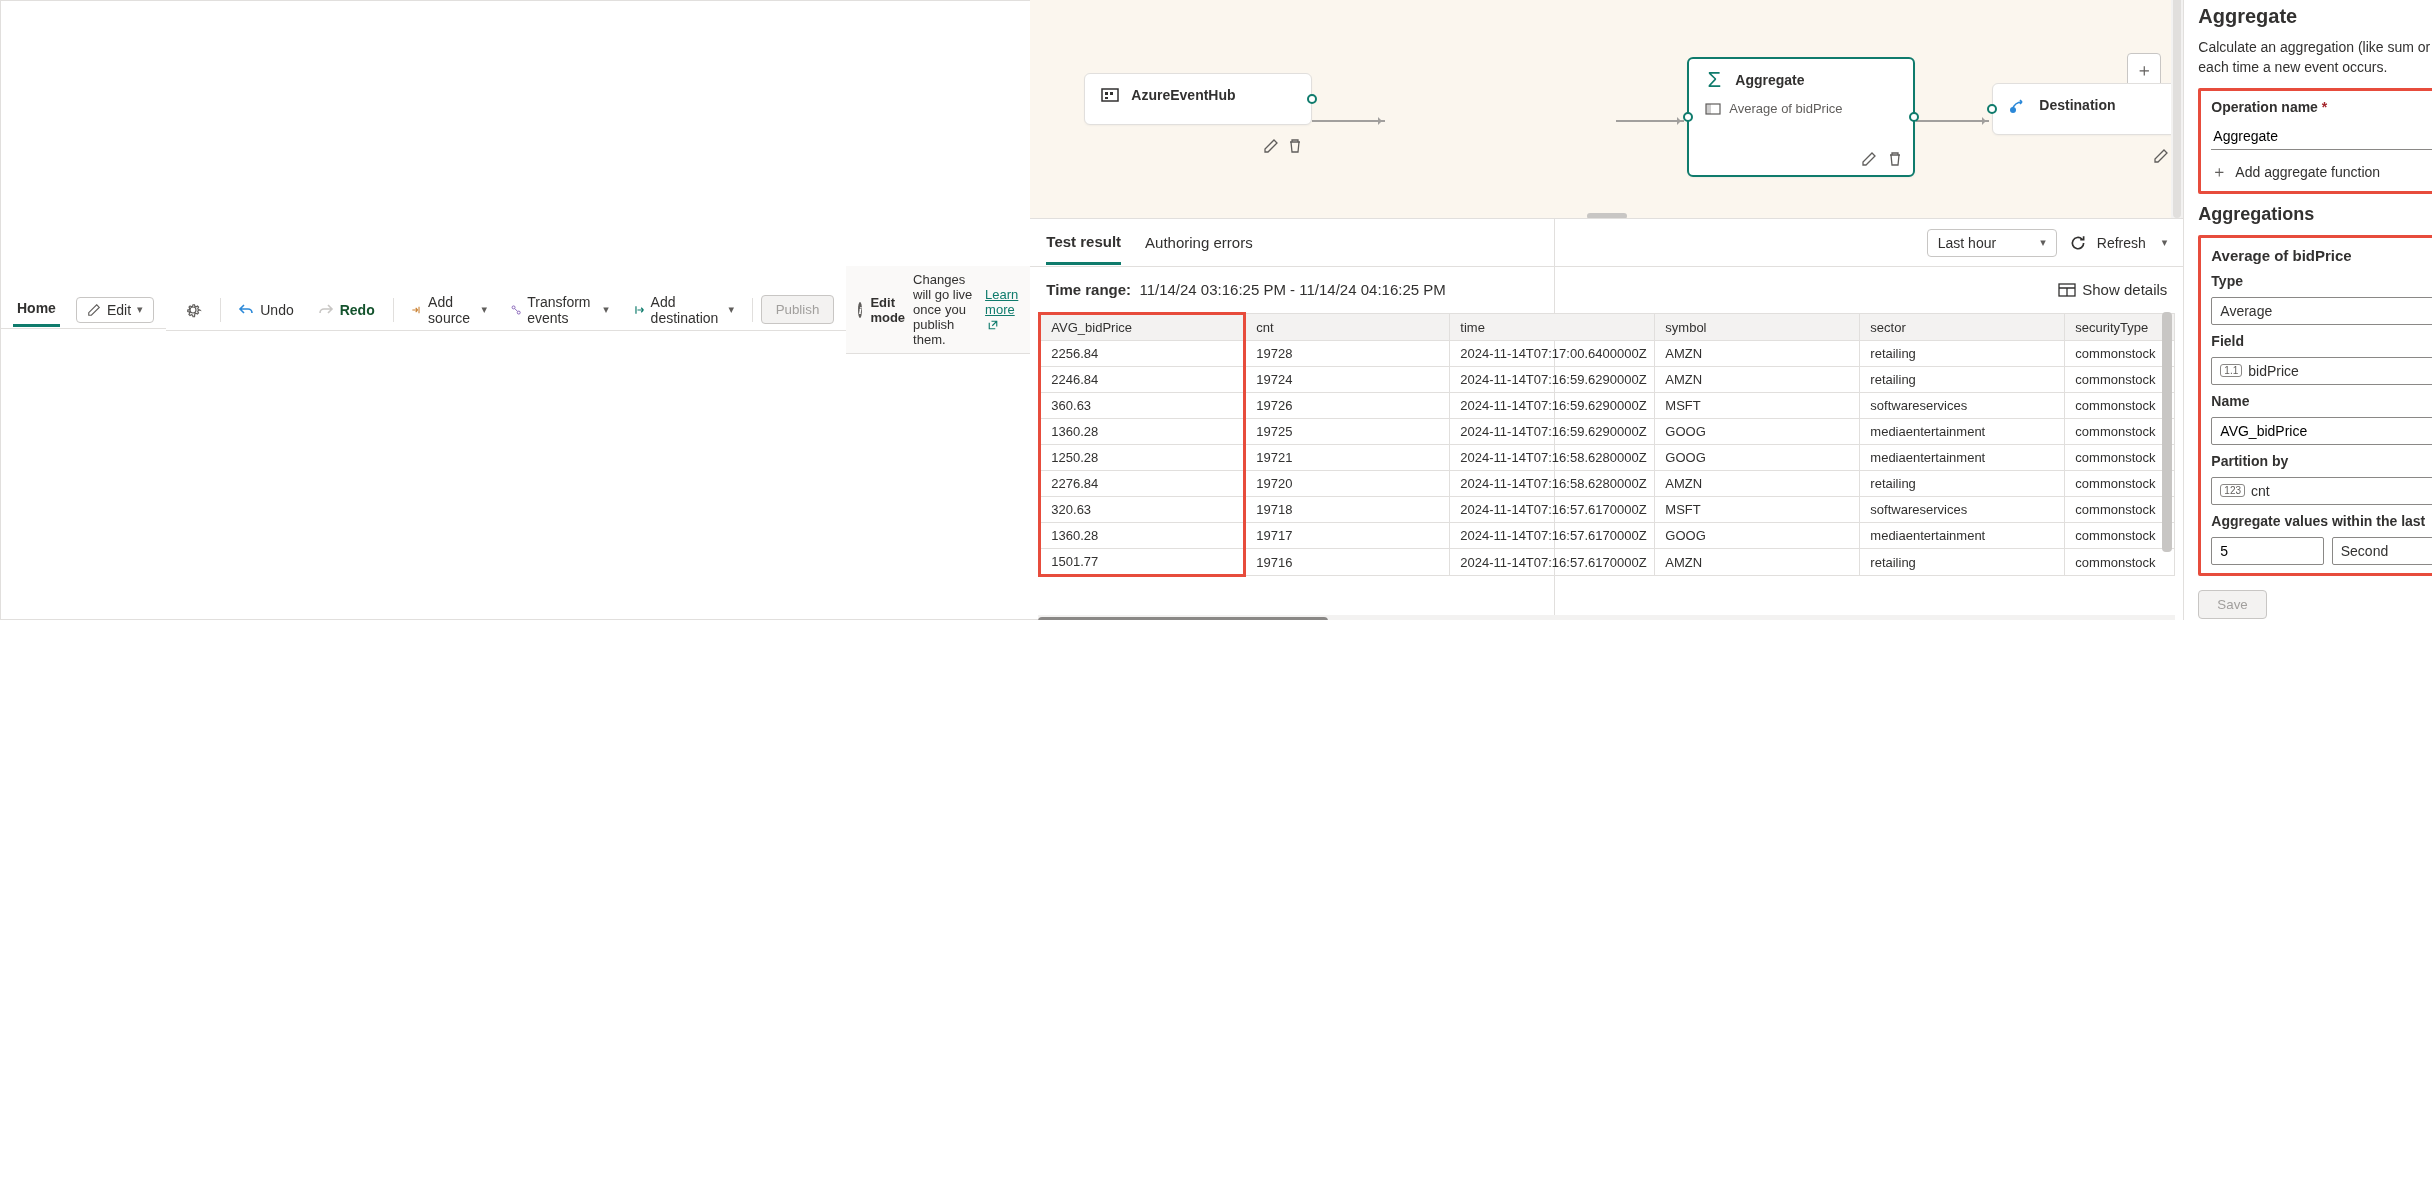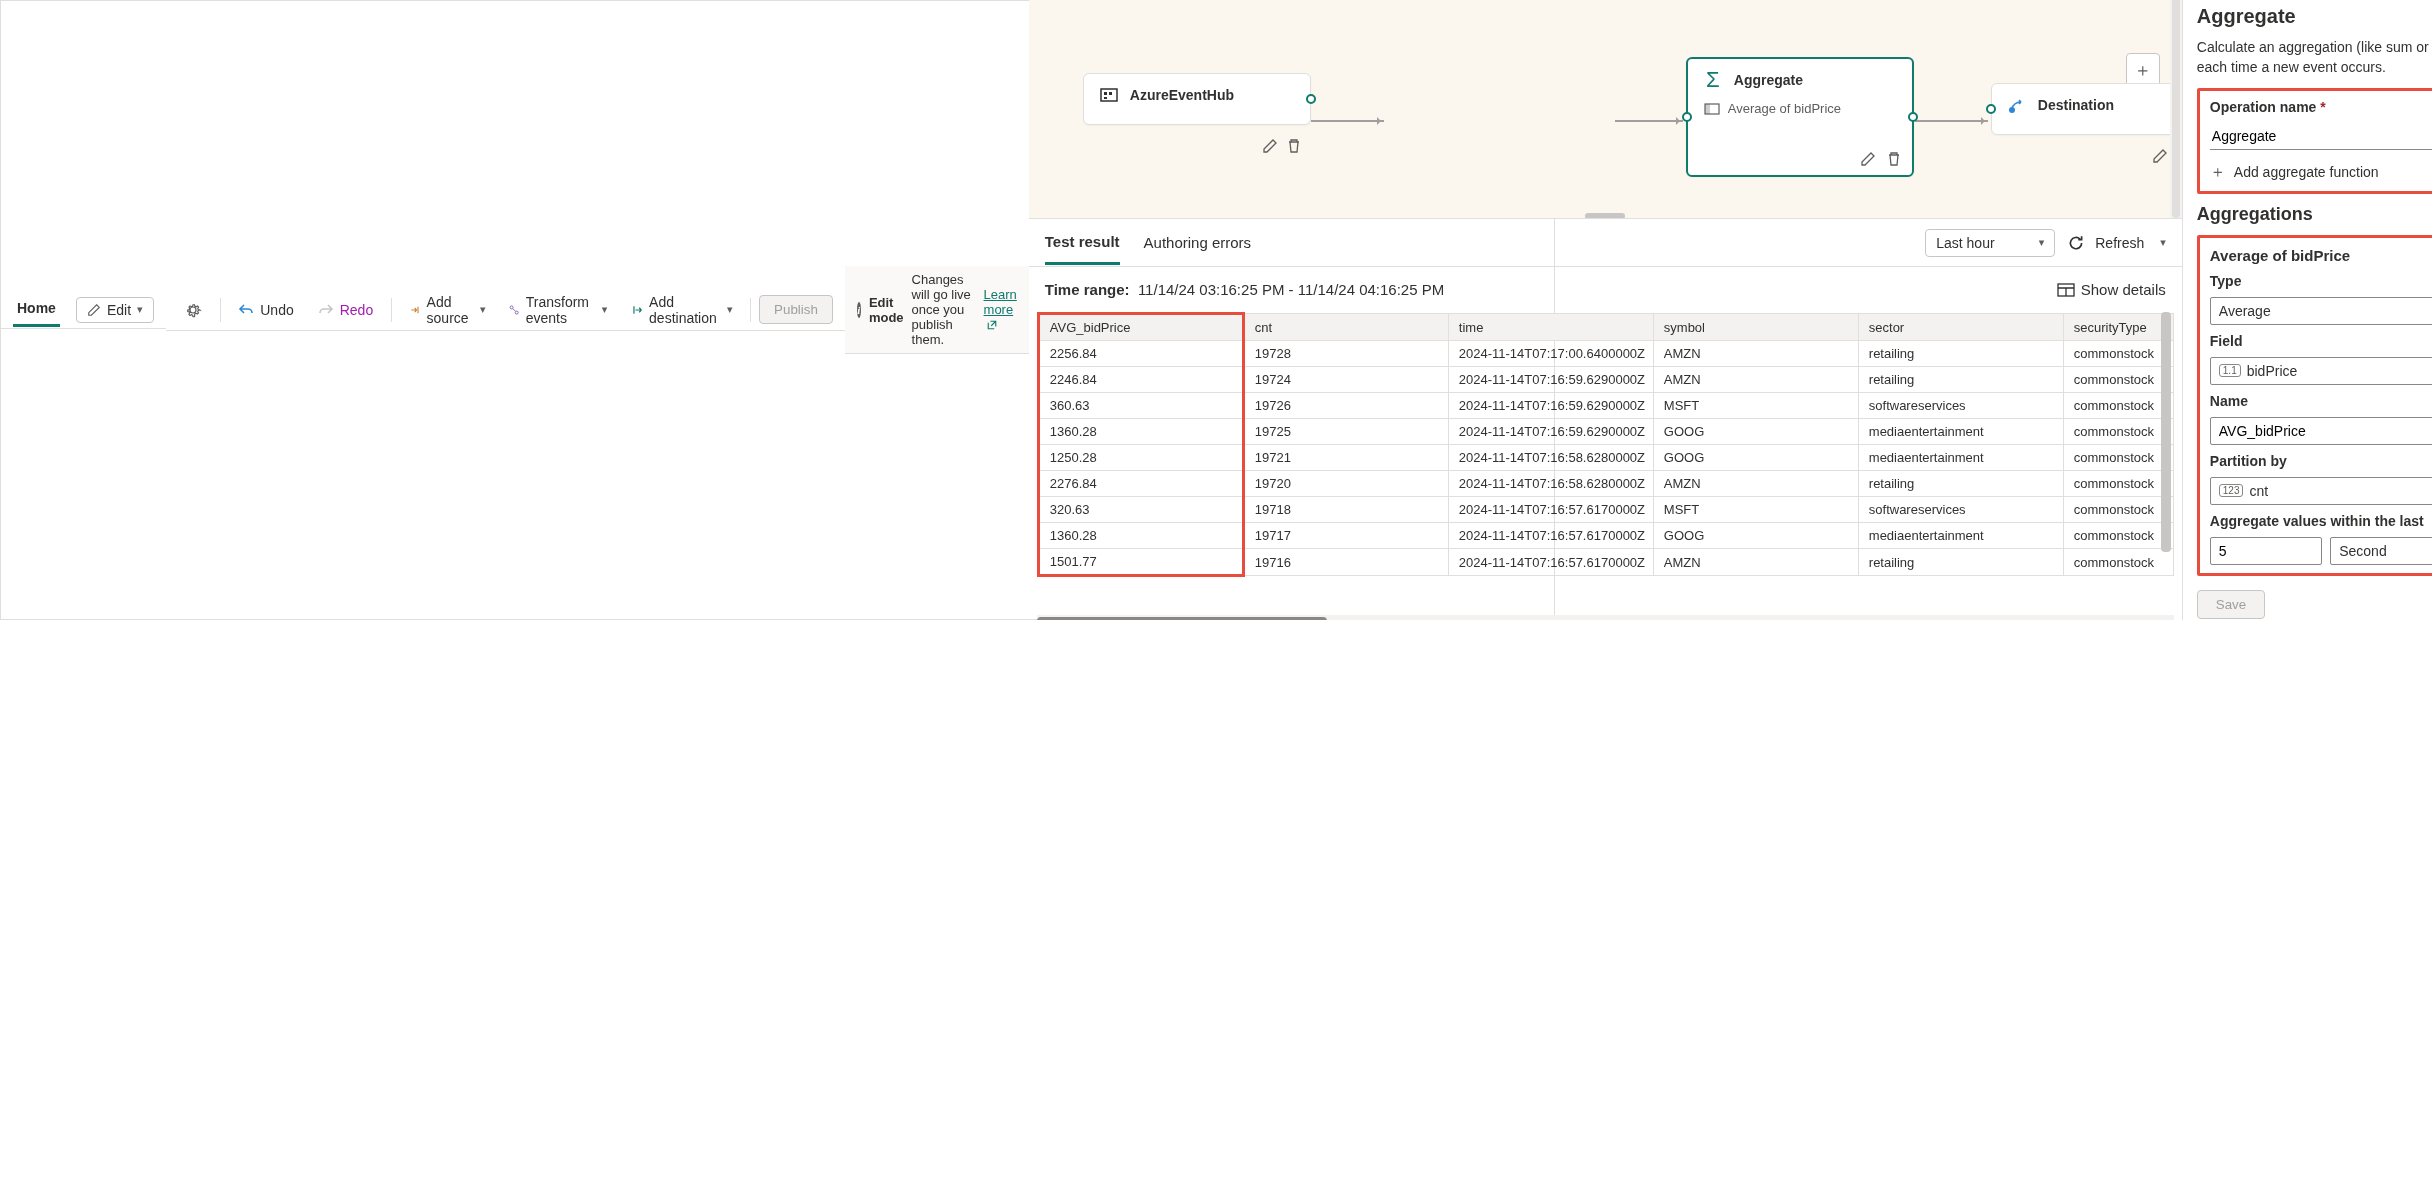--- a/index.html
+++ b/index.html
@@ -10,21 +10,21 @@
   
   .top-tabs { display: flex; align-items: center; padding: 0 12px; height: 38px; border-bottom: 1px solid #e1dfdd; justify-content: space-between; }
   .top-tab { padding: 8px 4px; font-weight: 600; border-bottom: 3px solid #0f7b6c; margin-right: 16px; cursor:pointer;}
   .edit-dropdown { display: flex; align-items: center; gap: 6px; padding: 4px 10px; border: 1px solid #c8c6c4; border-radius: 4px; cursor:pointer;}
   
   
   .toolbar { display: flex; align-items: center; height: 42px; border-bottom: 1px solid #e1dfdd; padding: 0 8px; gap: 4px; justify-content: space-between;}
   .toolbar-left { display:flex; align-items:center; gap:4px; }
   .toolbar-btn { display: flex; align-items: center; gap: 6px; padding: 6px 10px; cursor: pointer; border-radius: 4px; }
   .toolbar-sep { width: 1px; height: 24px; background: #e1dfdd; margin: 0 4px; }
-  .disabled { color: #a21caf; }
+  .disabled { color: #14532d; font-weight: bold; }
   .publish-btn { padding: 6px 14px; border: 1px solid #c8c6c4; border-radius: 4px; background:#f3f2f1; color:#a19f9d; margin-right:4px;}
   
   
   .info-banner { display: flex; align-items: center; gap: 8px; padding: 6px 12px; background: #faf9f8; border-bottom: 1px solid #e1dfdd; font-size: 13px; }
   .info-icon { width: 16px; height: 16px; border-radius: 50%; background: #605e5c; color: #fff; display: inline-flex; align-items: center; justify-content: center; font-size: 11px; font-weight: bold; font-style: italic; font-family: Georgia, serif;}
   .learn-more { color: #0f7b6c; text-decoration: underline; cursor:pointer;}
   
   
   .main { display: flex; flex: 1; min-height: 0; }
   .left-col { flex: 1; display: flex; flex-direction: column; min-width: 0; }

